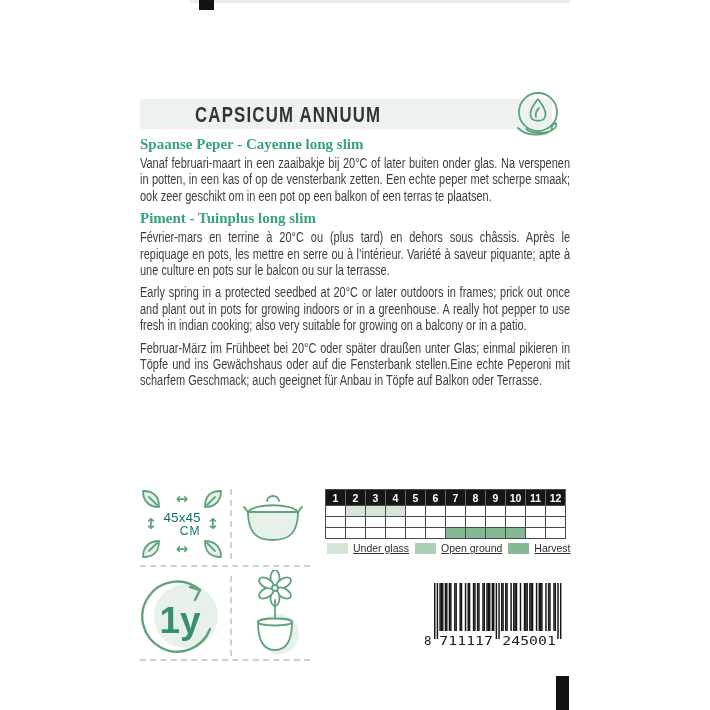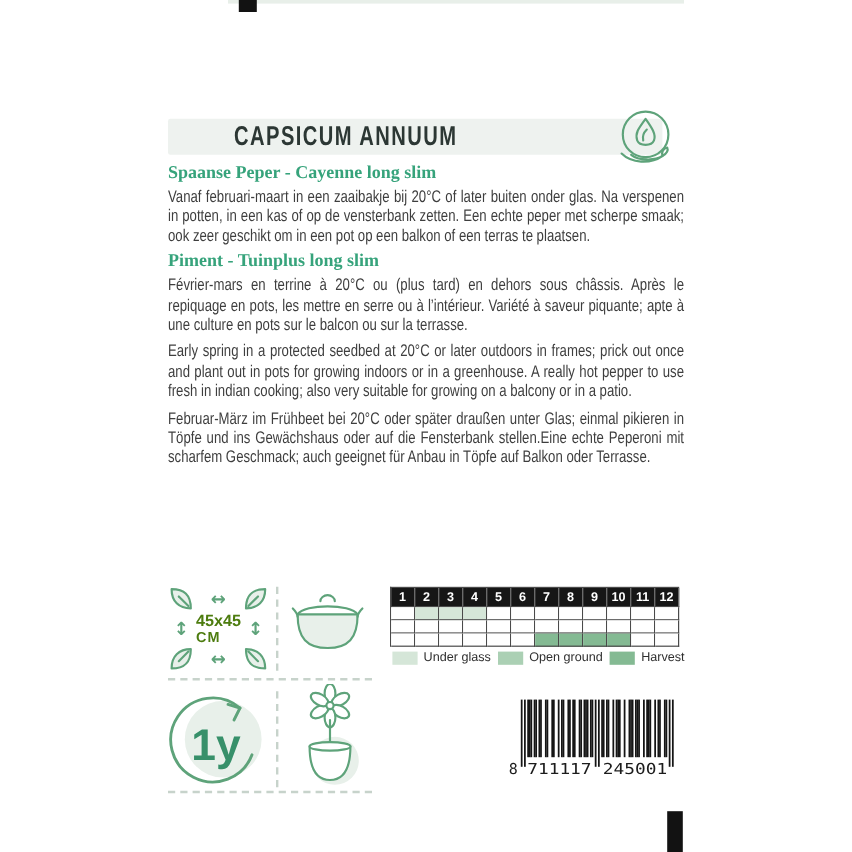--- a/index.html
+++ b/index.html
@@ -34,21 +34,21 @@
   .sections p{margin:0 0 6px 0;font-size:14px;line-height:16.4px;color:var(--text-dark);
               text-align:justify;width:548px;transform:scaleX(0.7847);transform-origin:0 0;}
 
   
   .vdash{position:absolute;width:0;border-left:2px dashed var(--divider);}
   .hdash{position:absolute;height:0;border-top:2px dashed var(--divider);}
   .spacing-icon{position:absolute;left:138px;top:486px;width:92px;height:78px;
                 display:grid;grid-template-columns:26px 36px 26px;grid-template-rows:26px 24px 26px;
                 align-items:center;justify-items:center;}
   .arrow{color:var(--icon-stroke);font-weight:bold;font-size:15px;font-family:"DejaVu Sans",sans-serif;line-height:1;}
-  .spacing-text{text-align:left;color:#4d7c0f;font-weight:bold;line-height:1.05;}
+  .spacing-text{text-align:right;color:#0f766e;font-weight:normal;line-height:1.05;}
   .spacing-text .v{font-size:13.5px;display:block;}
   .spacing-text .u{font-size:12px;display:block;letter-spacing:1px;}
   .pot-icon{position:absolute;left:240px;top:492px;}
   .annual-icon{position:absolute;left:140px;top:574px;width:82px;height:82px;}
   .annual-bg{position:absolute;left:14px;top:10px;width:64px;height:64px;border-radius:50%;background:var(--icon-fill);}
   .annual-svg{position:absolute;left:0;top:0;}
   .annual-label{position:absolute;left:0;top:26px;width:80px;text-align:center;
                 font-size:37px;font-weight:bold;color:#37906a;}
   .flowerpot-icon{position:absolute;left:246px;top:570px;}
 
@@ -56,21 +56,21 @@
   .cal-grid{position:absolute;left:325px;top:489px;display:grid;
             grid-template-columns:repeat(12,20px);grid-template-rows:16px 11px 11px 11px;
             border-left:1px solid #4a4a4a;border-top:1px solid #4a4a4a;}
   .cal-h{background:var(--grid-black);color:#fff;font-size:10.5px;font-weight:bold;
          display:flex;align-items:center;justify-content:center;
          border-right:1px solid #6a6a6a;border-bottom:1px solid #4a4a4a;}
   .cal-c{background:#fff;border-right:1px solid #4a4a4a;border-bottom:1px solid #4a4a4a;}
   .legend{position:absolute;left:327px;top:542px;display:flex;align-items:center;
           font-size:10.5px;color:#2f2f2f;white-space:nowrap;}
   .legend .sw{display:inline-block;width:21px;height:11px;margin-right:5px;}
-  .legend .lb{margin-right:6px;}
+  .legend .lb{margin-right:6px;text-decoration:underline;}
 
   
   .distributor{position:absolute;left:333px;top:575px;color:#333;font-size:10.3px;line-height:11.6px;}
   .distributor .name{font-size:11.2px;font-weight:bold;color:#222;margin-bottom:1px;}
   .barcode{position:absolute;left:424px;top:579px;}
   .barcode text{font-family:"DejaVu Sans Mono","Liberation Mono",monospace;font-size:12.5px;fill:#1c1c1c;}
   svg .st{stroke:var(--icon-stroke);stroke-width:1.8;fill:none;stroke-linecap:round;stroke-linejoin:round;}
   svg .fl{fill:var(--icon-fill);}
 </style>
 </head>

